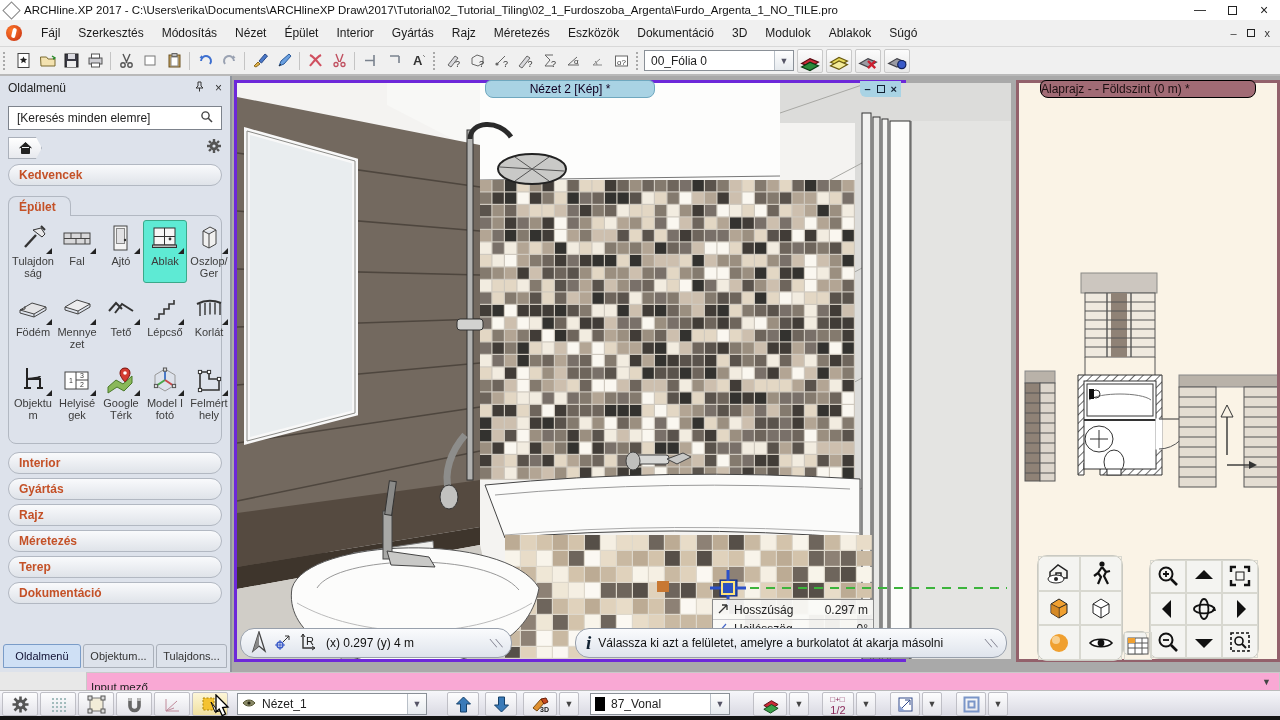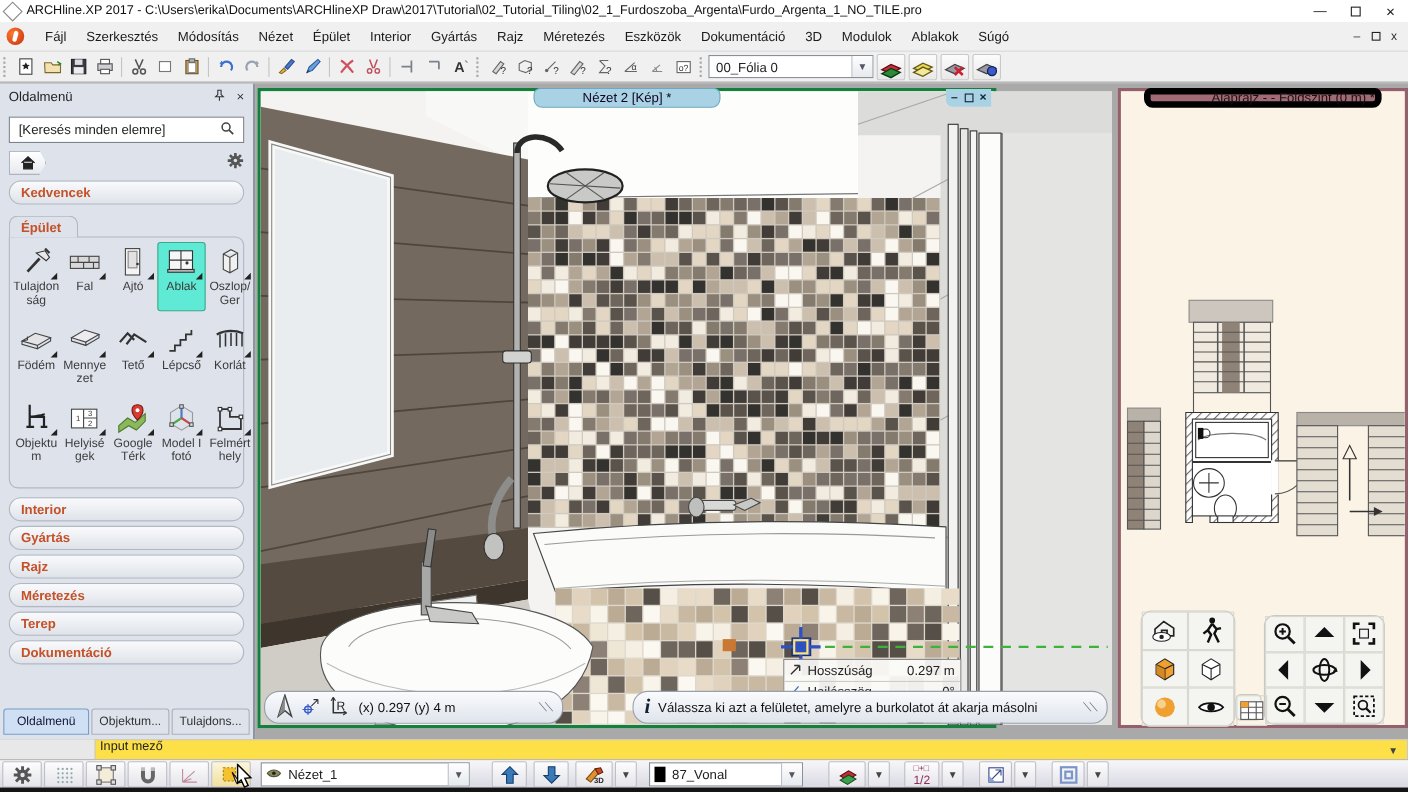--- a/index.html
+++ b/index.html
@@ -50,41 +50,41 @@
   .tool { display:flex; flex-direction:column; align-items:center; padding:2px 0; border:1px solid transparent; border-radius:3px; }
   .tool.active { background:#5eead4; border-color:#3aa98a; }
   .tool .ic { position:relative; width:30px; height:30px; }
   .tool .ic:after { content:""; position:absolute; right:-4px; bottom:-1px; border-left:6px solid transparent; border-bottom:6px solid #222; }
   .tool .lbl { font-size:11px; line-height:11.5px; color:#3c3c3c; text-align:center; width:42px; height:24px; overflow:hidden; word-wrap:break-word; margin-top:3px; }
   .sb-tabs { position:absolute; left:0; bottom:4px; width:100%; display:flex; padding:0 3px; gap:2px; }
   .sb-tab { flex:1; height:24px; display:flex; align-items:center; justify-content:center; font-size:11px; color:#333; border:1px solid #aab0ba; border-radius:3px 3px 0 0; background:#dde2eb; white-space:nowrap; overflow:hidden; }
   .sb-tab.active { background:#cfe0f5; border-color:#7a9cc8; color:#113; }
 
   
-  .viewport { position:absolute; left:234px; top:4px; width:672px; height:582px; border:3px solid #15803d; background:#fff; }
+  .viewport { position:absolute; left:234px; top:4px; width:672px; height:582px; border:3px solid #6d28d9; background:#fff; }
   .vp-tab { position:absolute; left:50%; top:-3px; transform:translateX(-50%); min-width:170px; height:18px; background:#a9d3e4; border:1px solid #6fa8bf; border-radius:6px 6px 8px 8px; display:flex; align-items:center; justify-content:center; font-size:12px; color:#102; z-index:30; }
   .vp-btns { position:absolute; right:2px; top:-2px; height:16px; padding:0 4px; background:#a9d3e4; border-radius:0 0 0 6px; display:flex; gap:6px; align-items:center; font-size:11px; font-weight:bold; color:#123; z-index:30; }
   .scene { position:absolute; inset:0; }
   .tipbox { position:absolute; left:475px; top:516px; width:162px; height:40px; background:rgba(250,250,248,.93); border:1px solid #8a8a8a; font-size:12px; color:#222; z-index:10; overflow:hidden; }
   .tiprow { display:flex; align-items:center; height:19px; padding:0 5px; gap:5px; }
   .tiprow .tv { margin-left:auto; }
   .bubble { position:absolute; height:30px; background:linear-gradient(#fafbfd,#dfe4ec); border:1px solid #98a0ac; border-radius:14px; display:flex; align-items:center; font-size:12px; color:#111; z-index:20; padding:0 10px; gap:7px; }
   .bubble .slashes { margin-left:auto; color:#667; font-size:11px; letter-spacing:-2px; }
   .info-i { font-family:"Liberation Serif", serif; font-weight:bold; font-style:italic; font-size:19px; color:#123; }
 
   
   .planpanel { position:absolute; left:1016px; top:4px; width:264px; height:582px; border:3px solid #93616b; background:#faf3e6; }
-  .pp-tab { position:absolute; left:50%; top:-3px; transform:translateX(-50%); min-width:216px; height:18px; background:#a16b75; border:6px solid #000000; border-radius:6px 6px 8px 8px; display:flex; align-items:center; justify-content:flex-end; font-size:12px; color:#1d1012; z-index:5; }
+  .pp-tab { position:absolute; left:50%; top:-3px; transform:translateX(-50%); min-width:216px; height:18px; background:#a16b75; border:1px solid #000000; border-radius:6px 6px 8px 8px; display:flex; align-items:center; justify-content:flex-start; font-size:12px; color:#1d1012; z-index:5; }
   .navpad { position:absolute; background:#f4f4f1; border:1px solid #c9c9c2; border-radius:10px; display:grid; z-index:6; }
   .nav-cell { display:flex; align-items:center; justify-content:center; border:1px solid #d8d8d0; }
   .nav-cell svg { width:26px; height:26px; }
 
   
   .inputrow { position:absolute; left:0; top:672px; width:1280px; height:18px; background:#e8e8e8; }
-  .inputrow .white { position:absolute; left:86px; top:0; right:0; height:29px; background:#fde047; border:1px solid #c9c9c9; font-size:11.5px; color:#222; display:flex; padding:0 4px; }
+  .inputrow .white { position:absolute; left:86px; top:0; right:0; height:29px; background:#f9a8d4; border:1px solid #c9c9c9; font-size:11.5px; color:#222; display:flex; align-items:center; padding:0 4px; }
   .inputrow .drop { position:absolute; right:6px; top:4px; font-size:9px; color:#444; }
 
   
   .bottombar { position:absolute; left:0; top:690px; width:1280px; height:26px; background:linear-gradient(#f6f6fa,#d9d9e2); border-top:1px solid #bbb; }
   .bb-btn { position:absolute; top:1px; height:24px; border:1px solid #bfbfc6; border-radius:2px; background:linear-gradient(#fdfdfe,#e4e4ea); display:flex; align-items:center; justify-content:center; }
   .bb-btn svg { width:19px; height:19px; }
   .bb-combo { position:absolute; top:2px; height:22px; }
   .blackstrip { position:absolute; left:0; top:716px; width:1280px; height:4px; background:#141414; }
 
   .oscursor { position:absolute; z-index:999; }

